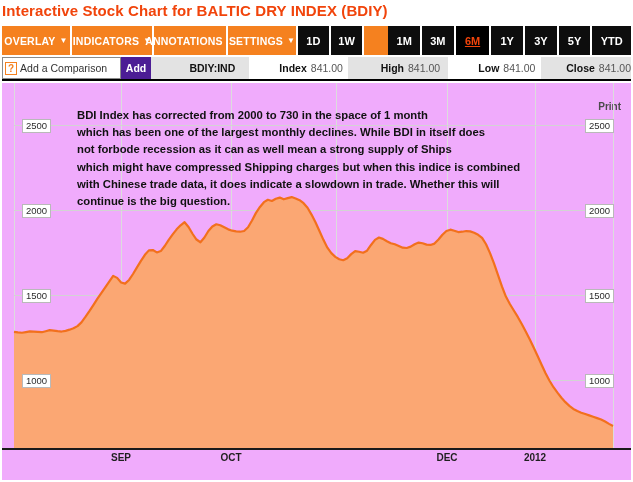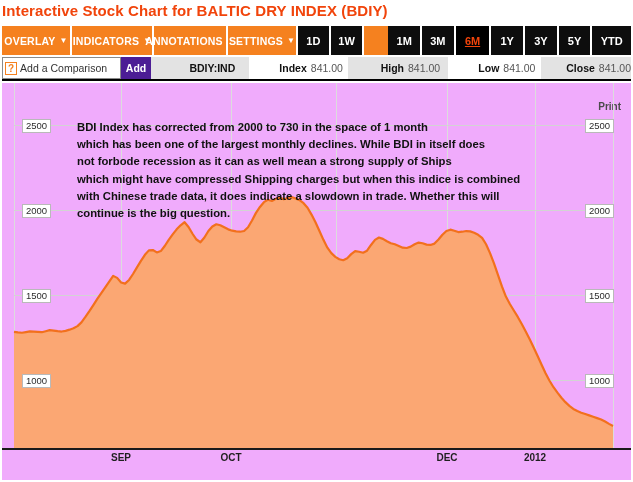--- a/index.html
+++ b/index.html
@@ -101,21 +101,21 @@
     background:#ffffff;border:1px solid #b9b9b9;
     padding:0px 3px;line-height:12px;
     box-sizing:border-box;
   }
   .xlabel{
     position:absolute;top:369px;
     font-size:10px;font-weight:bold;color:#1f1f1f;
     transform:translateX(-50%);
   }
   .annotation{
-    position:absolute;left:75px;top:36px;width:520px;
+    position:absolute;left:75px;top:24px;width:520px;
     font-size:11.3px;font-weight:bold;color:#111111;
     line-height:17.2px;
     white-space:pre-line;
   }
   svg.series{position:absolute;left:0;top:0;}
 </style>
 </head>
 <body>
 
 <div id="app">

